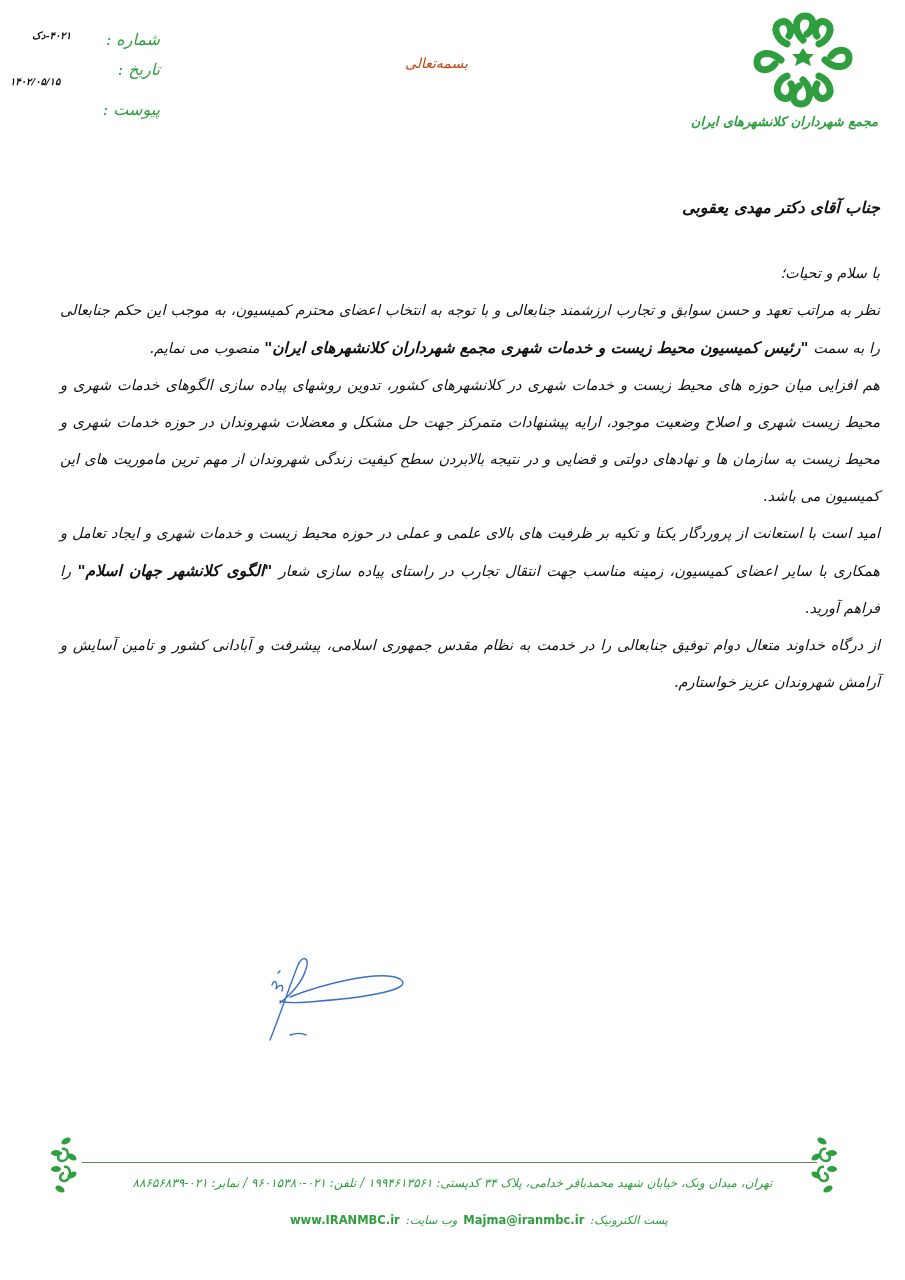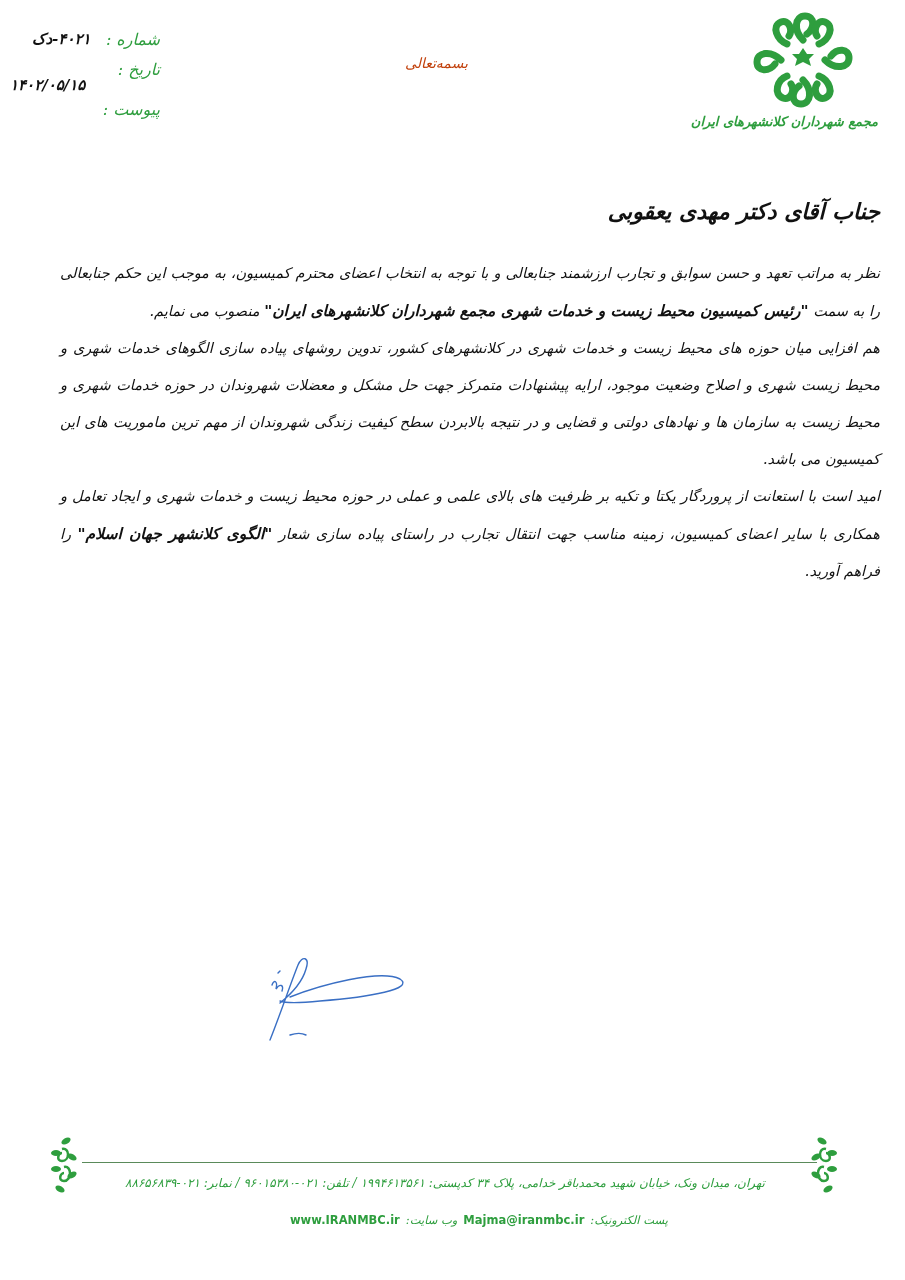--- a/index.html
+++ b/index.html
@@ -12,43 +12,43 @@
       color: #2e9e3e; font-family: "DejaVu Serif", serif; font-size: 13px; font-style: italic; font-weight: bold; white-space: nowrap; }
 
     .basmala { position: absolute; left: 405px; top: 55px; direction: rtl; color: #c2410c;
       font-family: "DejaVu Serif", serif; font-size: 14px; font-style: italic; }
 
     .meta { position: absolute; left: 10px; top: 30px; width: 150px; }
     .meta-row { position: relative; height: 30px; }
     .meta-label { position: absolute; right: 0; top: 0; direction: rtl; color: #2e9e3e;
       font-family: "DejaVu Serif", serif; font-size: 16px; font-style: italic; }
     .meta-value { position: absolute; left: 0; top: 0; direction: rtl; font-family: "DejaVu Serif", serif;
-      font-size: 15px; font-weight: bold; font-style: italic; }
+      font-size: 10px; font-weight: bold; font-style: italic; }
 
     .recipient { position: absolute; right: 25px; top: 198px; direction: rtl;
-      font-family: "DejaVu Serif", serif; font-size: 22px; font-weight: bold; font-style: italic; }
+      font-family: "DejaVu Serif", serif; font-size: 16px; font-weight: bold; font-style: italic; }
 
     .body { position: absolute; left: 60px; right: 25px; top: 255px; direction: rtl; text-align: right;
       font-family: "DejaVu Serif", serif; font-size: 14.5px; font-style: italic; line-height: 37px; }
     .greet { margin-bottom: 0; }
     .para { text-align: justify; text-align-last: right; }
     .para + .para { margin-top: 0; }
     .bold { font-weight: bold; font-size: 15.5px; }
 
     .sign { position: absolute; left: 170px; top: 862px; width: 260px; direction: rtl; text-align: center;
       font-family: "DejaVu Serif", serif; font-style: italic; font-weight: bold; }
     .sign-name { font-size: 16px; margin-bottom: 12px; }
     .sign-title { font-size: 16px; text-align: left; padding-left: 12px; }
     .signature { position: absolute; left: 250px; top: 955px; }
 
     .footer-line { position: absolute; left: 82px; right: 88px; top: 1162px; border-top: 1.5px solid #5a8a5a; }
     .footer-leaf { position: absolute; top: 1135px; }
     .footer-leaf.left { left: 48px; }
     .footer-leaf.right { left: 808px; }
-    .footer-addr { position: absolute; left: 125px; right: 125px; top: 1176px; direction: rtl; text-align: left;
+    .footer-addr { position: absolute; left: 125px; right: 125px; top: 1176px; direction: rtl; text-align: center;
       color: #2e9e3e; font-family: "DejaVu Serif", serif; font-size: 12px; font-style: italic; white-space: nowrap; }
     .footer-web { position: absolute; left: 290px; top: 1213px; direction: rtl; color: #2e9e3e;
       font-family: "DejaVu Sans", sans-serif; font-size: 11.5px; white-space: nowrap; }
     .footer-web b { font-weight: bold; }
     .footer-web .lab { font-family: "DejaVu Serif", serif; font-style: italic; font-size: 11.5px; margin: 16px 6px; }
   </style>
 </head>
 <body>
 
 <div class="logo">
@@ -85,28 +85,32 @@
   </div>
   <div class="meta-row" style="margin-top:-6px;">
     <span class="meta-label">پیوست :</span>
     <span class="meta-value"></span>
   </div>
 </div>
 
 <div class="recipient">جناب آقای دکتر مهدی یعقوبی</div>
 
 <div class="body">
+  <div class="greet">با سلام و تحیات؛</div>
   <div class="para">
     <span>نظر به مراتب تعهد و حسن سوابق و تجارب ارزشمند جنابعالی و با توجه به انتخاب اعضای محترم کمیسیون، به موجب این حکم جنابعالی را به سمت </span><span class="bold">"رئیس کمیسیون محیط زیست و خدمات شهری مجمع شهرداران کلانشهرهای ایران"</span><span> منصوب می نمایم.</span>
   </div>
   <div class="para">
     <span>هم افزایی میان حوزه های محیط زیست و خدمات شهری در کلانشهرهای کشور، تدوین روشهای پیاده سازی الگوهای خدمات شهری و محیط زیست شهری و اصلاح وضعیت موجود، ارایه پیشنهادات متمرکز جهت حل مشکل و معضلات شهروندان در حوزه خدمات شهری و محیط زیست به سازمان ها و نهادهای دولتی و قضایی و در نتیجه بالابردن سطح کیفیت زندگی شهروندان از مهم ترین ماموریت های این کمیسیون می باشد.</span>
   </div>
   <div class="para">
     <span>امید است با استعانت از پروردگار یکتا و تکیه بر ظرفیت های بالای علمی و عملی در حوزه محیط زیست و خدمات شهری و ایجاد تعامل و همکاری با سایر اعضای کمیسیون، زمینه مناسب جهت انتقال تجارب در راستای پیاده سازی شعار </span><span class="bold">"الگوی کلانشهر جهان اسلام"</span><span> را فراهم آورید.</span>
+  </div>
+  <div class="para">
+    <span>از درگاه خداوند متعال دوام توفیق جنابعالی را در خدمت به نظام مقدس جمهوری اسلامی، پیشرفت و آبادانی کشور و تامین آسایش و آرامش شهروندان عزیز خواستارم.</span>
   </div>
 </div>
 
 <div class="sign">
 </div>
 <svg class="signature" width="160" height="90" viewBox="0 0 160 90">
   <g fill="none" stroke="#3a6fc4" stroke-width="1.4" stroke-linecap="round">
     <path d="M20,85 C30,60 40,30 48,10 C52,0 60,2 56,14 C52,28 40,40 30,48"></path>
     <path d="M40,42 C70,30 130,14 150,24 C165,34 120,42 70,46 C50,48 35,48 30,46"></path>
     <path d="M22,30 C24,24 28,26 26,34 C30,28 34,30 32,36"></path>

